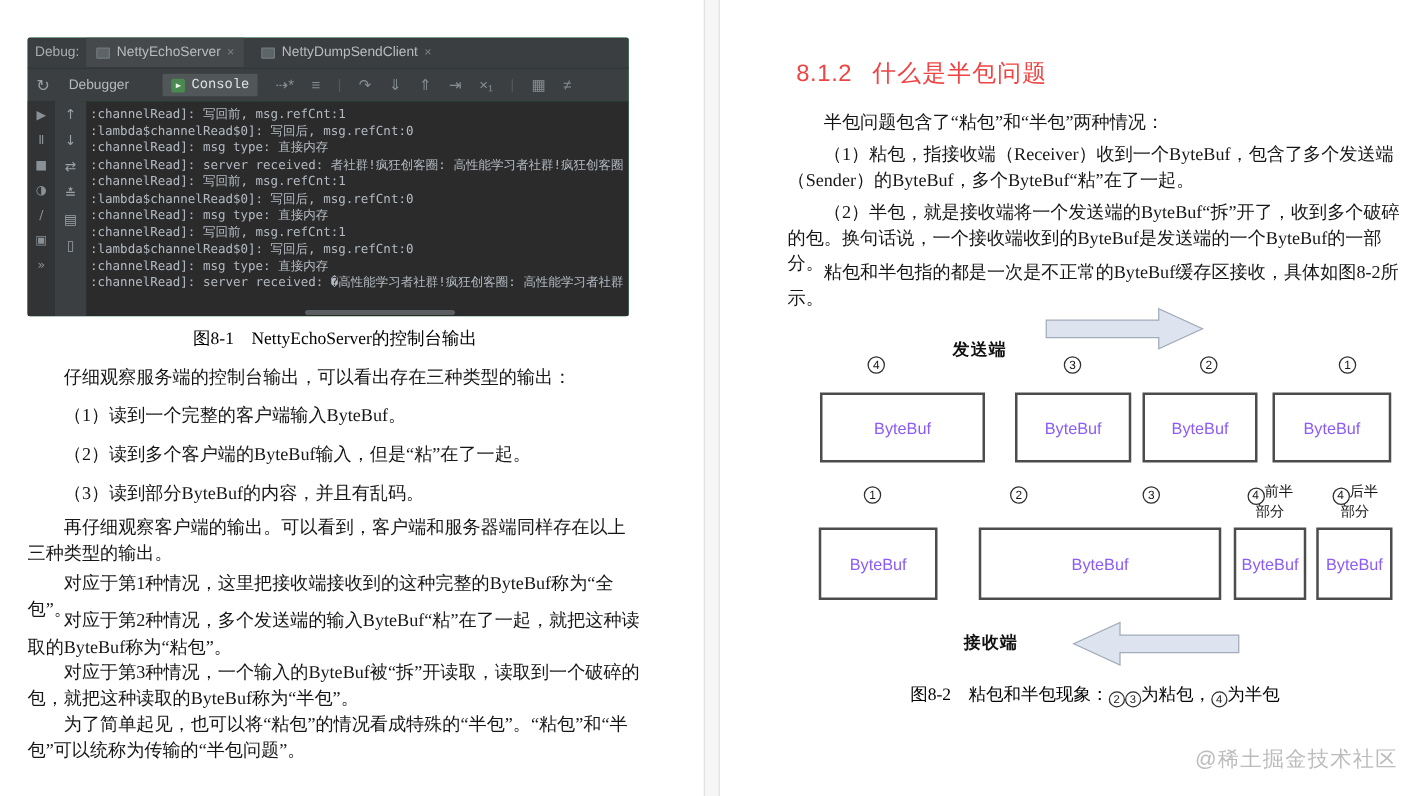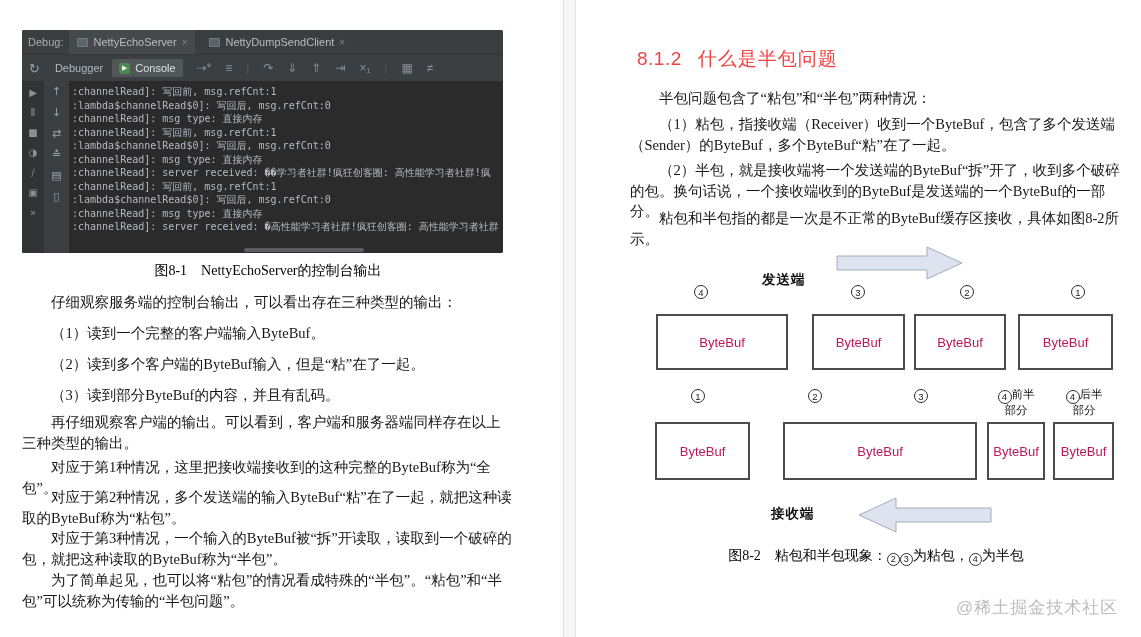--- a/index.html
+++ b/index.html
@@ -21,21 +21,21 @@
   .debug-label { margin-left:6px; color:#a8adb1; }
   .con-tab { display:flex; align-items:center; gap:5px; height:24px; padding:0 8px; margin-left:6px; }
   .con-tab.active { background:#46494c; }
   .tab-ico { display:inline-block; width:11px; height:9px; background:#5d6468; border:1px solid #73797d; border-radius:1px; }
   .tab-x { color:#7d8286; font-size:10px; }
   .con-toolbar { position:absolute; left:0; top:24px; width:100%; height:27px; background:#3c3f41;
                  border-top:1px solid #323537; display:flex; align-items:center;
                  font-family:"Liberation Sans",sans-serif; font-size:11px; color:#b4b9bd; }
   .rerun { margin-left:7px; color:#97a0a6; font-size:13px; }
   .dbg-tab { margin-left:8px; padding:3px 7px; }
-  .console-tab { display:flex; align-items:center; gap:5px; background:#515658; padding:3px 7px; margin-left:2px; border-radius:1px; color:#dde1e4; }
+  .console-tab { display:flex; align-items:center; gap:5px; background:#515658; padding:3px 7px; margin-left:20px; border-radius:1px; color:#dde1e4;font-family:Liberation Mono, monospace; }
   .green-play { display:inline-flex; width:11px; height:11px; background:#4a8a50; color:#eaf2ea;
                 font-size:7px; align-items:center; justify-content:center; border-radius:2px; }
   .tb-ico { margin-left:14px; color:#868f95; font-size:12px; }
   .tb-sep { margin-left:14px; color:#55595c; }
   .con-body { position:absolute; left:0; top:51px; width:100%; height:172px; background:#2b2b2b; }
   .strip-outer { position:absolute; left:0; top:0; width:22px; height:172px; background:#313335;
                  display:flex; flex-direction:column; align-items:center; padding-top:6px; gap:9px;
                  color:#8a9196; font-size:10px; font-family:"DejaVu Sans",sans-serif; }
   .strip-inner { position:absolute; left:22px; top:0; width:25px; height:172px; background:#3c3f41;
                  display:flex; flex-direction:column; align-items:center; padding-top:4px; gap:8px;
@@ -54,21 +54,21 @@
   .sec-heading { position:absolute; left:637px; top:46px; color:#ef4444;
                  font-family:"Liberation Sans",sans-serif; font-size:19px; }
   .sec-heading .num { letter-spacing:0.5px; }
   .sec-heading .ttl { margin-left:16px; letter-spacing:1px; }
 
   
   .d-label { position:absolute; font-family:"Liberation Sans",sans-serif; font-weight:bold;
              font-size:13.5px; color:#111; letter-spacing:1px; }
   .bbox { position:absolute; background:#fff; border:2px solid #4c4c4c; display:flex;
           align-items:center; justify-content:center; font-family:"Liberation Sans",sans-serif;
-          font-size:13px; color:#be185d; }
+          font-size:13px; color:#8b5cf6; }
   .cnum { display:inline-flex; width:14px; height:14px; border:1px solid #2e2e2e; border-radius:50%;
           align-items:center; justify-content:center; font-size:9.5px; color:#1a1a1a;
           font-family:"Liberation Sans",sans-serif; vertical-align:-2px; background:#fff; }
   .cnum-abs { position:absolute; }
   .plabel { position:absolute; font-family:"Liberation Sans",sans-serif; font-size:11.5px;
             color:#111; text-align:center; line-height:13.5px; }
   .arrow-svg { position:absolute; }
   .fig2-caption { position:absolute; left:630px; top:547px; width:492px; text-align:center;
                   font-size:14px; color:#000; }
   .fig2-caption .cnum { width:13px; height:13px; font-size:9px; }
@@ -131,24 +131,24 @@
         <span>↓</span>
         <span>⇄</span>
         <span>≛</span>
         <span>▤</span>
         <span>▯</span>
       </div>
       <div class="con-lines">
         <div class="con-line">:channelRead]: 写回前, msg.refCnt:1</div>
         <div class="con-line">:lambda$channelRead$0]: 写回后, msg.refCnt:0</div>
         <div class="con-line">:channelRead]: msg type: 直接内存</div>
+        <div class="con-line">:channelRead]: server received: 者社群!疯狂创客圈: 高性能学习者社群!疯狂创客圈</div>
         <div class="con-line">:channelRead]: 写回前, msg.refCnt:1</div>
         <div class="con-line">:lambda$channelRead$0]: 写回后, msg.refCnt:0</div>
         <div class="con-line">:channelRead]: msg type: 直接内存</div>
-        <div class="con-line">:channelRead]: server received: ��学习者社群!疯狂创客圈: 高性能学习者社群!疯</div>
         <div class="con-line">:channelRead]: 写回前, msg.refCnt:1</div>
         <div class="con-line">:lambda$channelRead$0]: 写回后, msg.refCnt:0</div>
         <div class="con-line">:channelRead]: msg type: 直接内存</div>
         <div class="con-line">:channelRead]: server received: �高性能学习者社群!疯狂创客圈: 高性能学习者社群</div>
       </div>
       <div class="con-scroll"></div>
     </div>
   </div>
 
   <div class="fig-caption" style="left:22px; top:262px; width:492px; text-align:center;">图8-1　NettyEchoServer的控制台输出</div>

